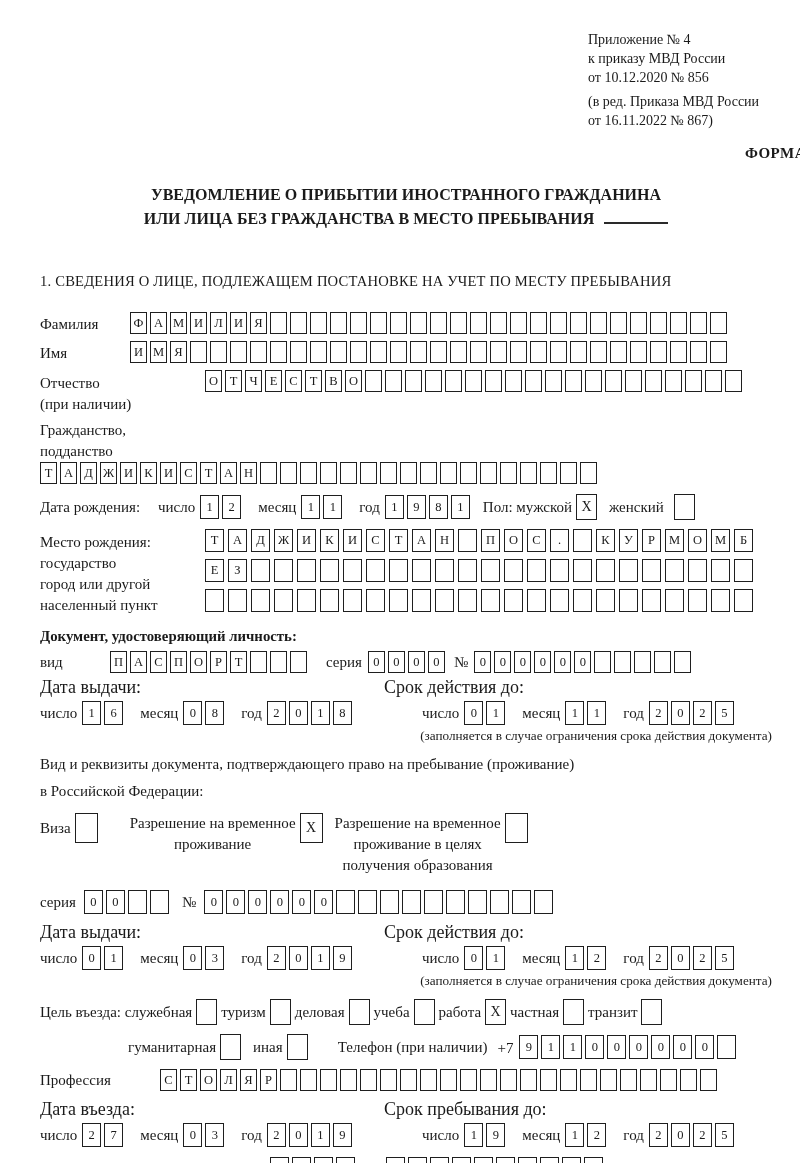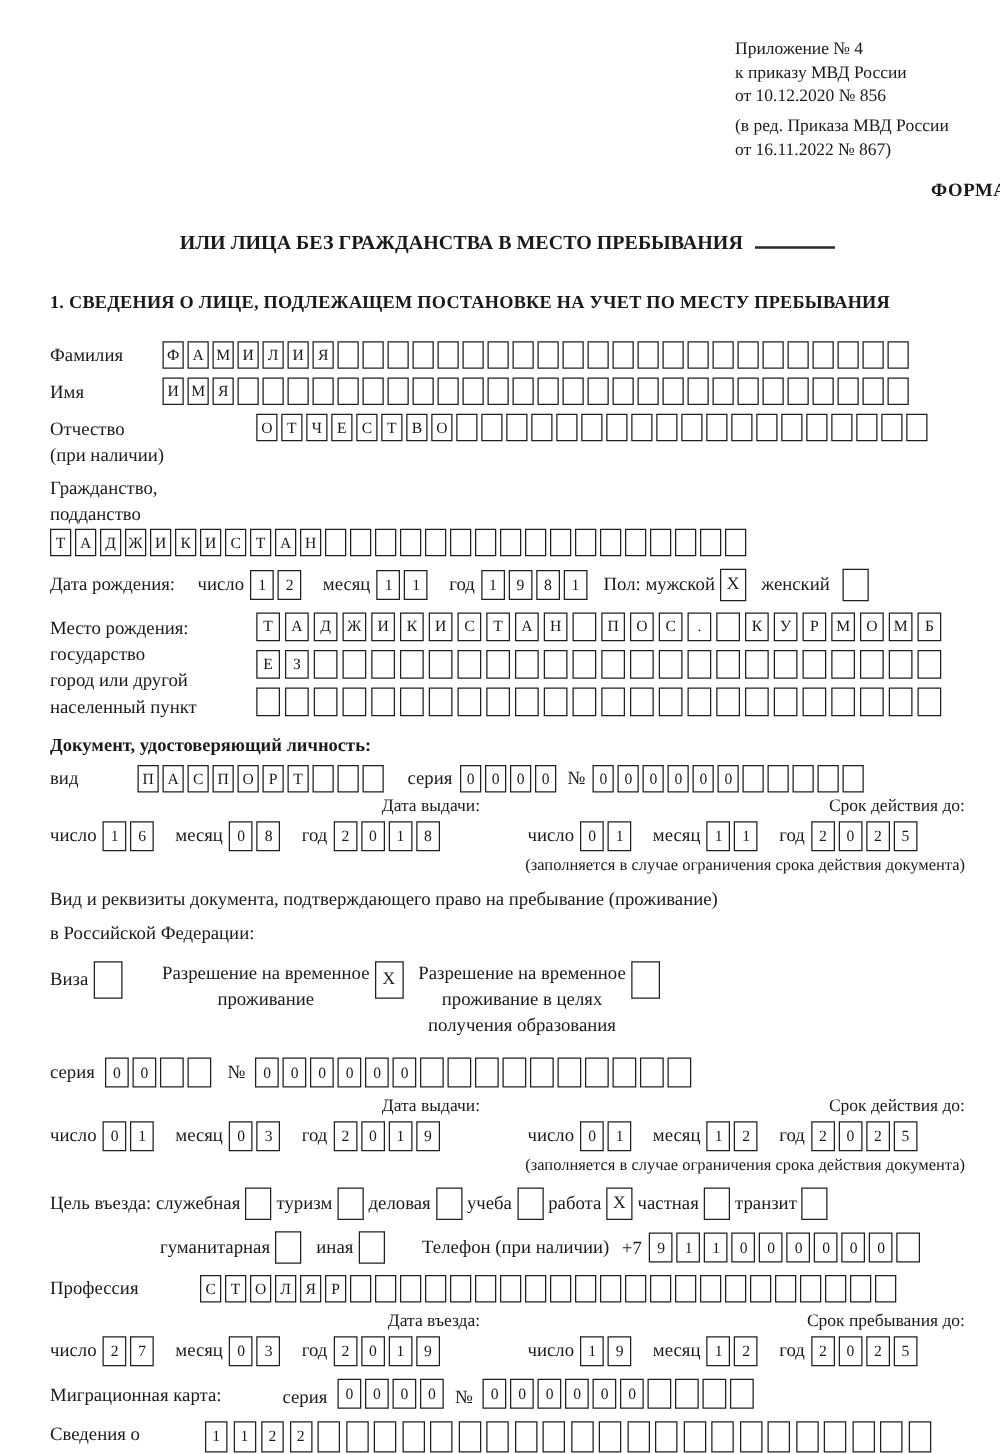--- a/index.html
+++ b/index.html
@@ -10,21 +10,21 @@
     font-size:15px; padding:30px 28px 30px 40px; box-sizing:border-box;
     position:relative;
   }
   
   .hdr-right { margin-left:548px; width:220px; font-size:14px; line-height:19px; }
   .hdr-amend { margin-top:5px; }
   .form-label { margin-top:14px; text-align:right; font-weight:bold; font-size:15px; padding-right:2px; letter-spacing:.5px; }
   
   .title { text-align:center; font-weight:bold; font-size:16px; margin-top:20px; line-height:24px; }
   .title-underline { display:inline-block; width:64px; border-bottom:2.2px solid #2a2a2a; height:14px; margin-left:10px; }
-  .sec-heading { font-weight:bold; font-size:14.6px; margin-top:27px; letter-spacing:.2px; }
+  .sec-heading { font-weight:normal; font-size:14.6px; margin-top:42px; letter-spacing:.2px; }
   
   .row { display:flex; align-items:flex-start; margin-top:7px; }
   .lbl { font-size:15px; line-height:19px; padding-top:3px; flex:none; }
   .lbl2 { font-size:15px; line-height:21px; padding-top:3px; flex:none; }
   .w90  { width:90px; }  .w140 { width:148px; } .w165 { width:165px; }
   .cells { display:flex; flex:none; }
   .cell {
     width:15px; height:20px; border:1.7px solid #1f1f1f; margin-right:3px;
     display:flex; align-items:center; justify-content:center;
     font-size:12.5px; flex:none; background:#fff;
@@ -37,21 +37,21 @@
   .box {
     width:19px; height:24px; border:1.7px solid #1f1f1f; display:inline-flex;
     align-items:center; justify-content:center; font-size:14px; flex:none;
     margin:0 4px; background:#fff;
   }
   .box.tall { width:21px; height:28px; }
   .gap8 { width:8px; flex:none; } .gap14 { width:14px; flex:none; }
   
   .daterow { display:flex; margin-top:4px; }
   .dcol-l { width:47%; } .dcol-r { width:53%; }
-  .sub-label { text-align:right; font-size:14px; margin-bottom:3px; }
+  .sub-label { text-align:left; font-size:18px; margin-bottom:3px; }
   .dcluster { display:flex; align-items:center; }
   .dcluster .dl { margin-right:5px; font-size:15px; }
   .dcluster .sp { width:14px; flex:none; }
   .note { font-size:13.2px; text-align:right; margin-top:3px; }
   .plain { margin-top:10px; font-size:15px; line-height:21px; }
   
   .opt-row { display:flex; align-items:flex-start; margin-top:8px; }
   .opt-text { text-align:center; line-height:21px; padding-top:3px; }
   .opt-inline { display:flex; align-items:center; padding-top:3px;text-align:right; }
   .center-bold { text-align:left; font-weight:bold; font-size:14.8px; margin-top:9px; }
@@ -67,20 +67,21 @@
     <div>к приказу МВД России</div>
     <div>от 10.12.2020 № 856</div>
     <div class="hdr-amend">
       <div>(в ред. Приказа МВД России</div>
       <div>от 16.11.2022 № 867)</div>
     </div>
     <div class="form-label">ФОРМА</div>
   </div>
 
   <div class="title">
+    <div>УВЕДОМЛЕНИЕ О ПРИБЫТИИ ИНОСТРАННОГО ГРАЖДАНИНА</div>
     <div>
       <span>ИЛИ ЛИЦА БЕЗ ГРАЖДАНСТВА В МЕСТО ПРЕБЫВАНИЯ</span><span class="title-underline"></span>
     </div>
   </div>
 
   <div class="sec-heading">1. СВЕДЕНИЯ О ЛИЦЕ, ПОДЛЕЖАЩЕМ ПОСТАНОВКЕ НА УЧЕТ ПО МЕСТУ ПРЕБЫВАНИЯ</div>
 
   <div class="row" style="margin-top:22px;">
     <div class="lbl w90">Фамилия</div>
     <div class="cells">

